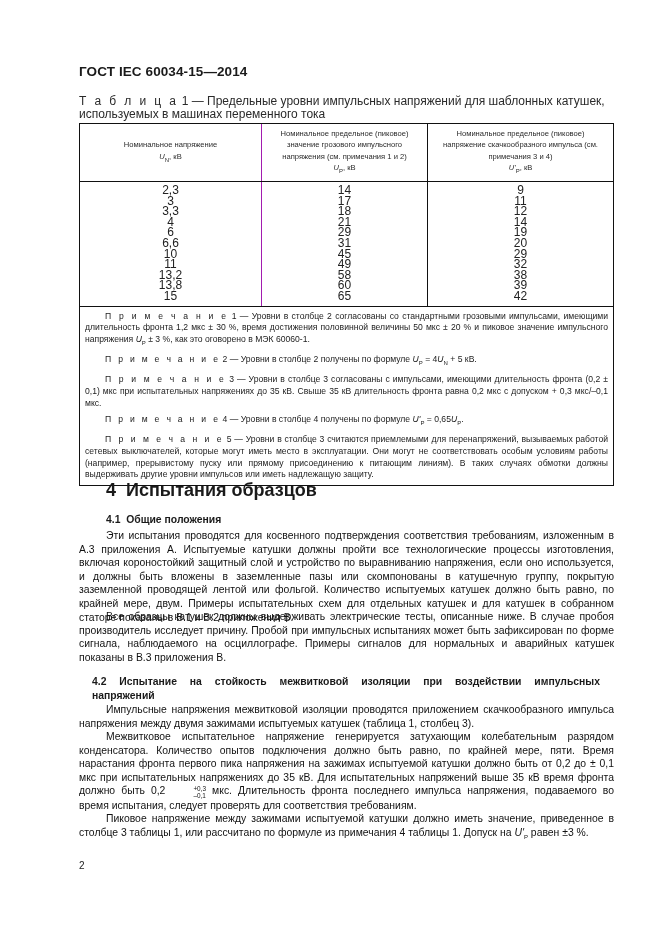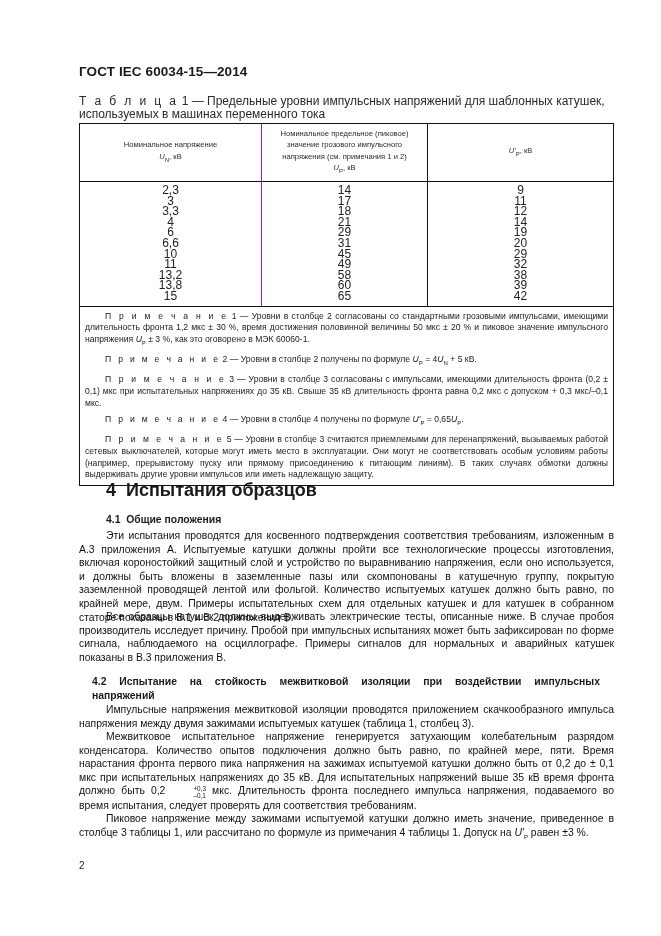--- a/index.html
+++ b/index.html
@@ -52,20 +52,21 @@
   <div class="tbl-head">
     <div class="hc c1">
       <div>Номинальное напряжение</div>
       <div><i class="v">U</i><sub class="s">N</sub><span>, кВ</span></div>
     </div>
     <div class="hc c2" style="padding:0 8px;">
       <div>Номинальное предельное (пиковое) значение грозового импульсного напряжения (см. примечания 1 и 2)</div>
       <div><i class="v">U</i><sub class="s">P</sub><span>, кВ</span></div>
     </div>
     <div class="hc c3" style="padding:0 8px;">
+      <div>Номинальное предельное (пиковое) напряжение скачкообразного импульса (см. примечания 3 и 4)</div>
       <div><i class="v">U'</i><sub class="s">P</sub><span>, кВ</span></div>
     </div>
   </div>
   <div class="tbl-body">
     <div class="bc c1" id="col0">
         <div class="cell">2,3</div>
         <div class="cell">3</div>
         <div class="cell">3,3</div>
         <div class="cell">4</div>
         <div class="cell">6</div>

